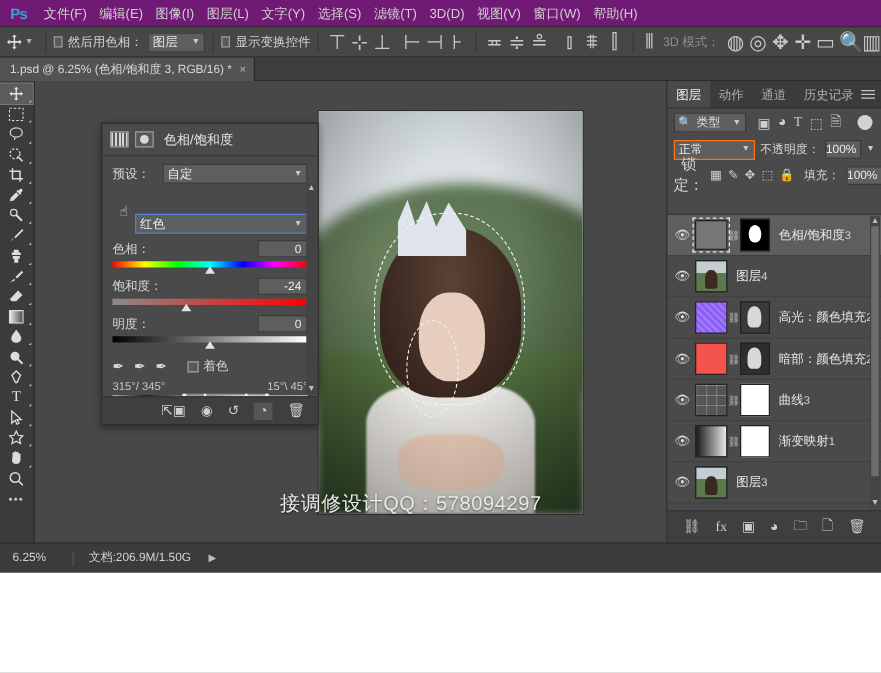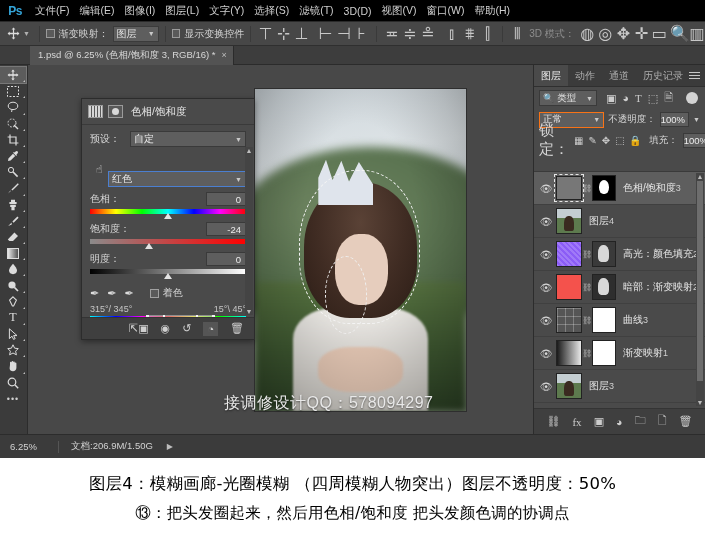--- a/index.html
+++ b/index.html
@@ -18,21 +18,21 @@
   .ps-window {
     position: absolute; left: 0; top: 0;
     width: 705px; height: 458px;
     background: #535353;
     color: #d0d0d0;
   }
   
   .menubar {
     position: relative;
     height: 22px;
-    background: #000000;
+    background: #701a75;
     display: flex; align-items: center;
     border-bottom: 1px solid #2a2a2a;
   }
   .ps-logo {
     width: 30px; height: 22px;
     display: flex; align-items: center; justify-content: center;
     color: #34a4d8; font-weight: bold; font-size: 12px;
     letter-spacing: -0.5px;
   }
   .menu-item {
@@ -88,21 +88,20 @@
     display: flex; align-items: center; justify-content: center;
     color: #c8c8c8;
   }
   .opt-3d {
     font-size: 10px; color: #8e8e8e; margin: 12px 4px; white-space: nowrap;
   }
   
   .tabbar {
     height: 19px; background: #3d3d3d;
     display: flex; align-items: center;
-    padding-left: 30px;
     border-bottom: 1px solid #2b2b2b;
   }
   .doc-tab {
     height: 19px; background: #535353;
     display: flex; align-items: center;
     padding: 0 6px 0 8px;
     font-size: 9.5px; color: #d8d8d8;
     border-right: 1px solid #2b2b2b;
     gap: 6px; white-space: nowrap;
   }
@@ -405,21 +404,21 @@
   .op-val {
     width: 34px; height: 15px; background: #5e5e5e; border: 1px solid #3a3a3a;
     font-size: 9.5px; color: #ececec;
     display: flex; align-items: center; justify-content: flex-end; padding-right: 3px;
   }
   .op-caret { font-size: 7px; color: #c9c9c9; }
   .lock-row {
     height: 20px; display: flex; align-items: center;
     padding: 0 5px; gap: 5px;
   }
-  .lock-lbl { font-size: 15px; color: #d6d6d6; }
+  .lock-lbl { font-size: 12px; color: #d6d6d6; text-align: center; }
   .lock-ic { font-size: 10px; color: #cccccc; }
   .layer-list {
     position: absolute; left: 0; right: 0; top: 84px; bottom: 26px;
     overflow: hidden;
     border-top: 1px solid #3a3a3a;
   }
   .layer-row {
     height: 33px;
     display: flex; align-items: center;
     border-bottom: 1px solid #404040;
@@ -565,21 +564,21 @@
 
     <div class="optionsbar">
       <div class="move-tool-ic">
         <svg width="13" height="13" viewBox="0 0 13 13">
             <path d="M6.5 0.5 L8.4 2.6 H7.1 V5.8 H10.3 V4.5 L12.4 6.5 L10.3 8.5 V7.2 H7.1 V10.4 H8.4 L6.5 12.5 L4.6 10.4 H5.9 V7.2 H2.7 V8.5 L0.6 6.5 L2.7 4.5 V5.8 H5.9 V2.6 H4.6 Z" fill="#dcdcdc"></path>
           </svg>
       </div>
       <span class="tiny-caret">▼</span>
       <div class="opt-sep"></div>
       <span class="opt-check"></span>
-      <span class="opt-label">渐变映射：</span>
+      <span class="opt-label">然后用色相：</span>
       <div class="opt-select">
         <span>图层</span>
         <span class="cv" style="font-size:7px;color:#c9c9c9;">▼</span>
       </div>
       <div class="opt-sep"></div>
       <span class="opt-check"></span>
       <span class="opt-label">显示变换控件</span>
       <div class="opt-sep"></div>
       <div class="align-grp">
         <div class="align-btn">⊤</div>
@@ -934,21 +933,21 @@
               <span>高光：颜色填充</span><span class="num">2</span>
             </span>
           </div>
 
           <div class="layer-row">
             <span class="eye">👁</span>
             <div class="thumb thumb-red"></div>
             <span class="link-ic">⛓</span>
             <div class="mask figure" style="background:#2e2e2e;"></div>
             <span class="layer-name">
-              <span>暗部：渐变映射</span><span class="num">2</span>
+              <span>暗部：颜色填充</span><span class="num">2</span>
             </span>
           </div>
 
           <div class="layer-row">
             <span class="eye">👁</span>
             <div class="thumb thumb-curve"></div>
             <span class="link-ic">⛓</span>
             <div class="mask white"></div>
             <span class="layer-name">
               <span>曲线</span><span class="num">3</span>
@@ -1002,18 +1001,14 @@
 
     <div class="statusbar">
       <div class="sb-zoom">6.25%</div>
       <div class="sb-sep"></div>
       <div class="sb-doc">文档:206.9M/1.50G</div>
       <div class="sb-caret">▶</div>
     </div>
 
   </div>
 
-  <div class="caption">
-    <div class="cap-line">图层4：模糊画廊-光圈模糊 （四周模糊人物突出）图层不透明度：50%</div>
-    <div class="cap-line l2">⑬：把头发圈起来，然后用色相/饱和度 把头发颜色调的协调点</div>
-  </div>
 
 </div>
 
 </body></html>

